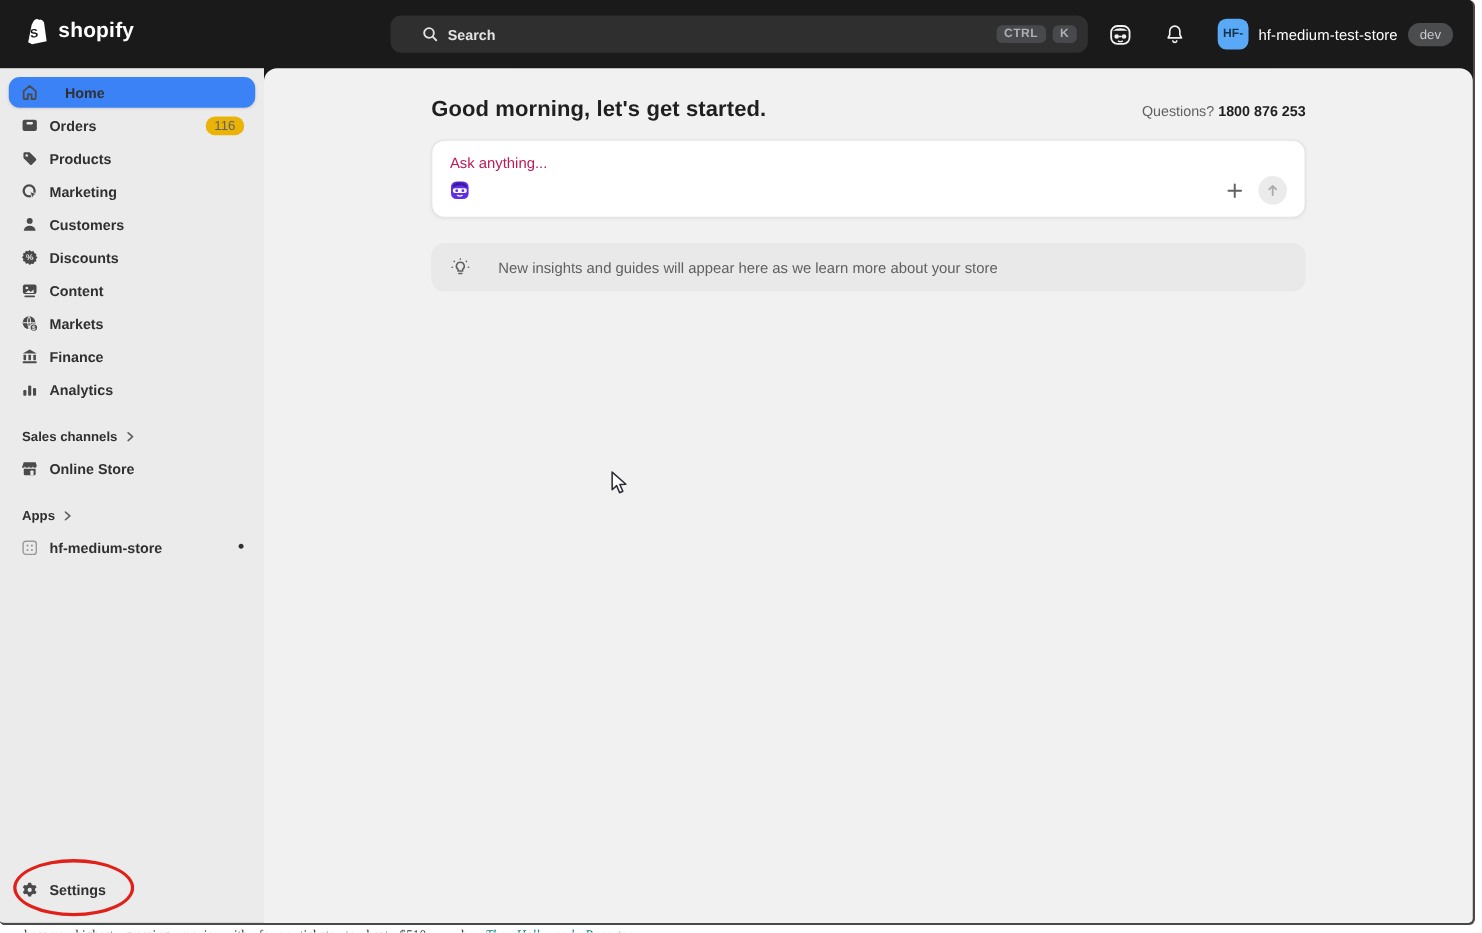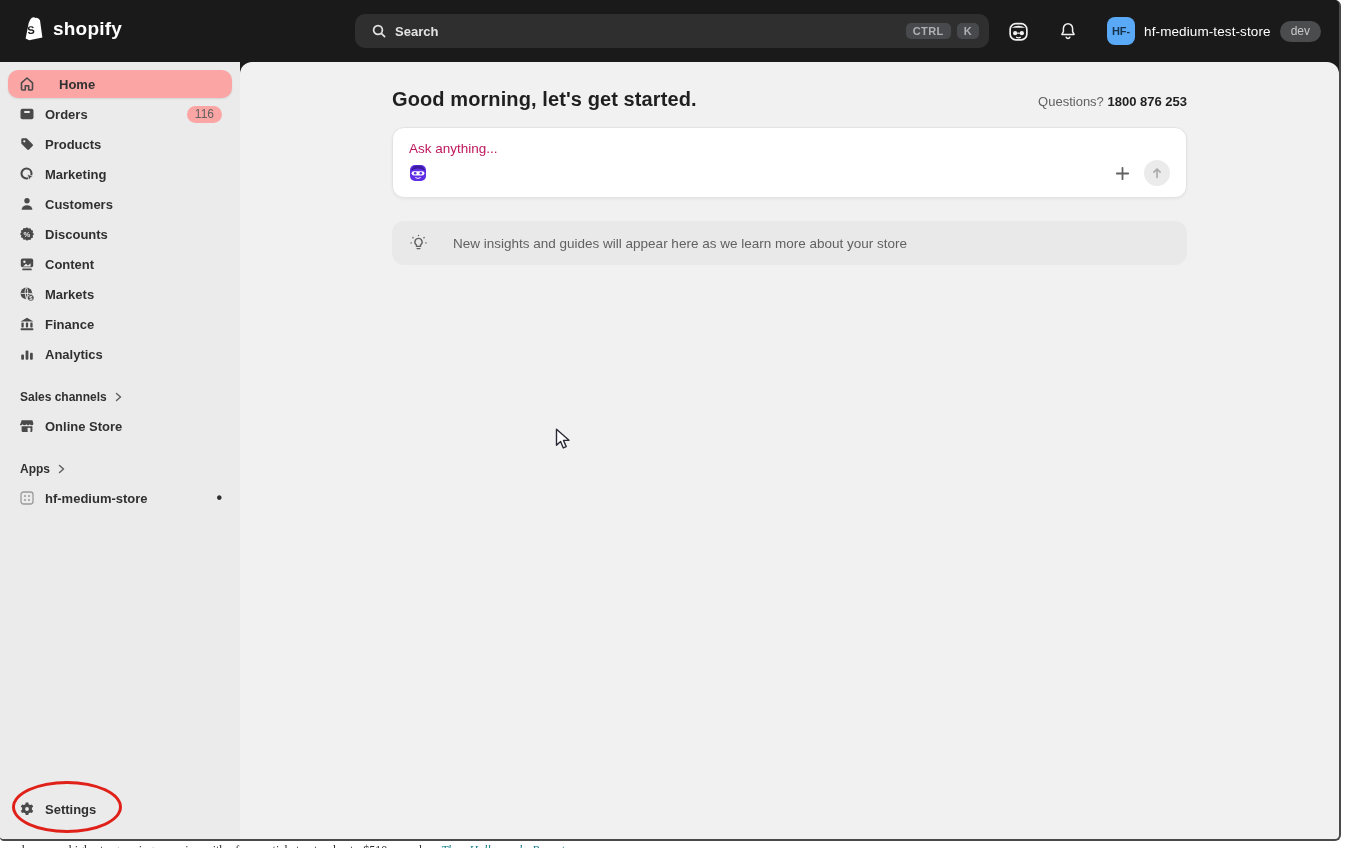--- a/index.html
+++ b/index.html
@@ -16,21 +16,21 @@
     border-right:2px solid #4a4a4a; border-bottom:2px solid #4a4a4a;
     border-radius:0 6px 6px 4px;
   }
   
   .topbar { flex:0 0 62px; position:relative; background:#1a1a1a; }
   .logo { position:absolute; left:20px; top:15px; display:flex; align-items:center; gap:7px; }
   .logo-word { color:#fff; font-size:19px; font-weight:700; letter-spacing:.2px; }
   .searchbar {
     position:absolute; left:355px; top:14px; width:634px; height:34px;
     background:#2f2f2f; border-radius:10px; display:flex; align-items:center;
-    padding:0 10px 0 16px; cursor:pointer;justify-content:center;
+    padding:0 10px 0 28px; cursor:pointer;justify-content:center;
   }
   .search-label { color:#e3e3e3; font-size:13px; font-weight:600; margin-left:8px; }
   .kbd-group { margin-left:auto; display:flex; gap:6px; }
   .kbd {
     background:#47494c; color:#aeb0b3; font-size:11px; font-weight:700;
     border-radius:5px; padding:3px 7px 2px; line-height:1; letter-spacing:.4px;
   }
   .topbar-right { position:absolute; right:16px; top:0; height:62px; display:flex; align-items:center; gap:24px; }
   .tb-iconbtn { width:26px; height:26px; display:flex; align-items:center; justify-content:center; cursor:pointer; }
   .account { display:flex; align-items:center; gap:9px; cursor:pointer; padding:4px 2px; border-radius:8px; }
@@ -45,24 +45,24 @@
   .body-row { flex:1; display:flex; background:#1a1a1a; min-height:0; }
   
   .sidebar {
     flex:0 0 240px; background:#ebebeb; padding-top:8px; position:relative;
     display:flex; flex-direction:column;
   }
   .nav-item {
     height:28px; margin:0 8px 2px; border-radius:10px; display:flex; align-items:center;
     padding:0 10px; gap:10px; font-size:13px; font-weight:600; color:#303030; cursor:pointer;
   }
-  .nav-item.active { background:#fca5a5; box-shadow:0 1px 2px rgba(0,0,0,.10);gap:24px; }
+  .nav-item.active { background:#3b82f6; box-shadow:0 1px 2px rgba(0,0,0,.10);gap:24px; }
   .nicon { width:17px; height:17px; display:flex; align-items:center; justify-content:center; color:#4a4a4a; flex:0 0 17px; }
   .count-badge {
-    margin-left:auto; background:#fca5a5; color:#616161; font-size:12px; font-weight:500;
+    margin-left:auto; background:#eab308; color:#616161; font-size:12px; font-weight:500;
     border-radius:9px; padding:2px 8px 3px; line-height:1;
   }
   .section-header {
     display:flex; align-items:center; gap:7px; font-size:12px; font-weight:700; color:#303030;
     padding:0 20px; margin:20px 0 8px; cursor:pointer;
   }
   .chev { color:#616161; display:flex; }
   .dot-indicator { margin-left:auto; color:#303030; font-size:16px; line-height:0; }
   .app-icon-box { width:17px; height:17px; display:flex; align-items:center; justify-content:center; color:#8a8a8a; }
   .settings-wrap { margin-top:auto; margin-bottom:14px; position:relative; }

